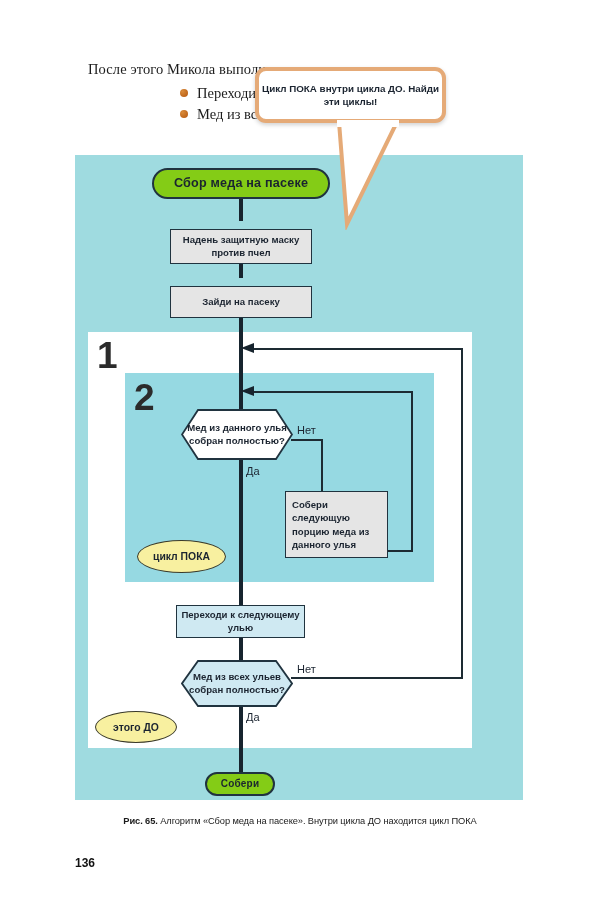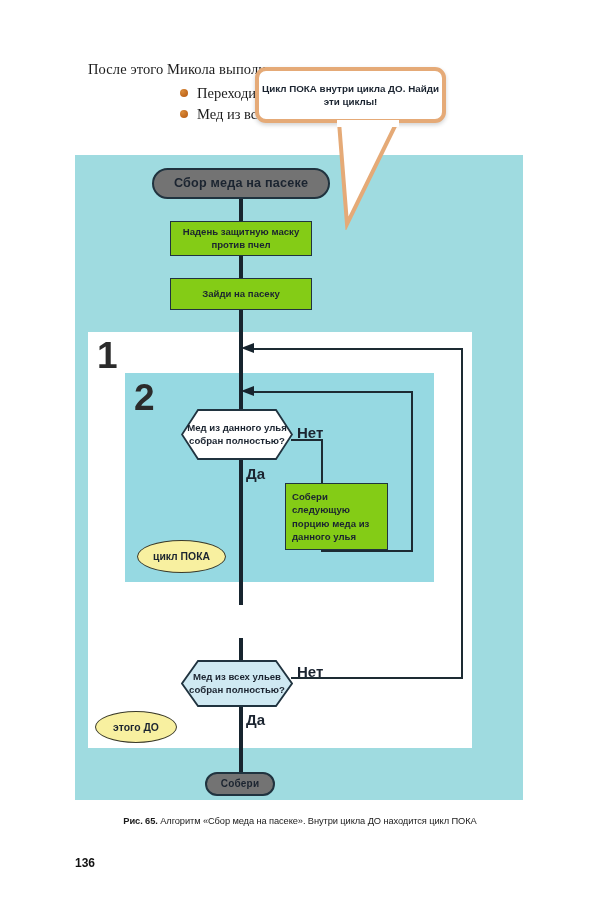--- a/index.html
+++ b/index.html
@@ -42,40 +42,40 @@
     font-weight:bold;font-size:37px;color:#2b2b2b;line-height:1;
   }
   #num-1{left:22px;top:182px;}
   #num-2{left:59px;top:224px;}
 
   
   .node{position:absolute;box-sizing:border-box;
     font-size:9.6px;font-weight:bold;line-height:1.28;color:#1b2430;
     display:flex;align-items:center;justify-content:center;text-align:center;}
   .terminal{
-    background:#737373;border:2.3px solid #20333f;border-radius:17px;
+    background:#84cc16;border:2.3px solid #20333f;border-radius:17px;
     font-size:12.6px;letter-spacing:.2px;text-align:center;
   }
   .terminal.small{font-size:10px;border-width:2.1px;border-radius:15px;}
-  .proc-white{background:#84cc16;border:1.6px solid #20333f;}
+  .proc-white{background:#e5e5e5;border:1.6px solid #20333f;margin-top:8px;}
   .proc-blue{background:#cfe9f2;border:1.8px solid #20333f;}
   .hexwrap{position:absolute;}
   .hexwrap svg{position:absolute;left:0;top:0;}
   .hexlabel{
     position:absolute;left:0;top:0;width:100%;height:100%;
     display:flex;align-items:center;justify-content:center;text-align:center;
     font-size:9.6px;font-weight:bold;line-height:1.3;color:#1b2430;
   }
   .ellipse{
     position:absolute;background:#f8f0a0;border:1.5px solid #3a3a2a;border-radius:50%;
     display:flex;align-items:center;justify-content:center;
     font-size:10.4px;font-weight:bold;color:#1b2430;
   }
   .edge-label{
-    position:absolute;font-size:15px;font-weight:bold;color:#1b2430;
+    position:absolute;font-size:11px;font-weight:normal;color:#1b2430;
   }
   
   .vline{position:absolute;background:#17242e;width:4px;}
   .thinv{position:absolute;background:#1d2b33;width:1.7px;}
   .thinh{position:absolute;background:#1d2b33;height:1.7px;}
   .arrowL{position:absolute;width:0;height:0;
     border-top:5.5px solid transparent;border-bottom:5.5px solid transparent;
     border-right:13px solid #17242e;}
 
   
@@ -157,20 +157,21 @@
   <div class="hexwrap" style="left:106px;top:254px;width:112px;height:51px;">
     <svg width="112" height="51" viewBox="0 0 112 51">
       <polygon points="17,1 95,1 111,25.5 95,50 17,50 1,25.5" fill="#ffffff" stroke="#20333f" stroke-width="1.8"></polygon>
     </svg>
     <div class="hexlabel">Мед из данного улья собран полностью?</div>
   </div>
 
   <div class="node proc-white" style="left:210px;top:328px;width:103px;height:67px;padding:8px 6px;
               justify-content:flex-start;text-align:left;line-height:1.36;">Собери следующую порцию меда из данного улья</div>
 
+  <div class="node proc-blue" style="left:101px;top:450px;width:129px;height:33px;">Переходи к следующему улью</div>
 
   <div class="hexwrap" style="left:106px;top:505px;width:112px;height:47px;">
     <svg width="112" height="47" viewBox="0 0 112 47">
       <polygon points="17,1 95,1 111,23.5 95,46 17,46 1,23.5" fill="#cfe9f2" stroke="#20333f" stroke-width="1.8"></polygon>
     </svg>
     <div class="hexlabel">Мед из всех ульев собран полностью?</div>
   </div>
 
   <div class="node terminal small" style="left:130px;top:617px;width:70px;height:24px;">Собери</div>
 

